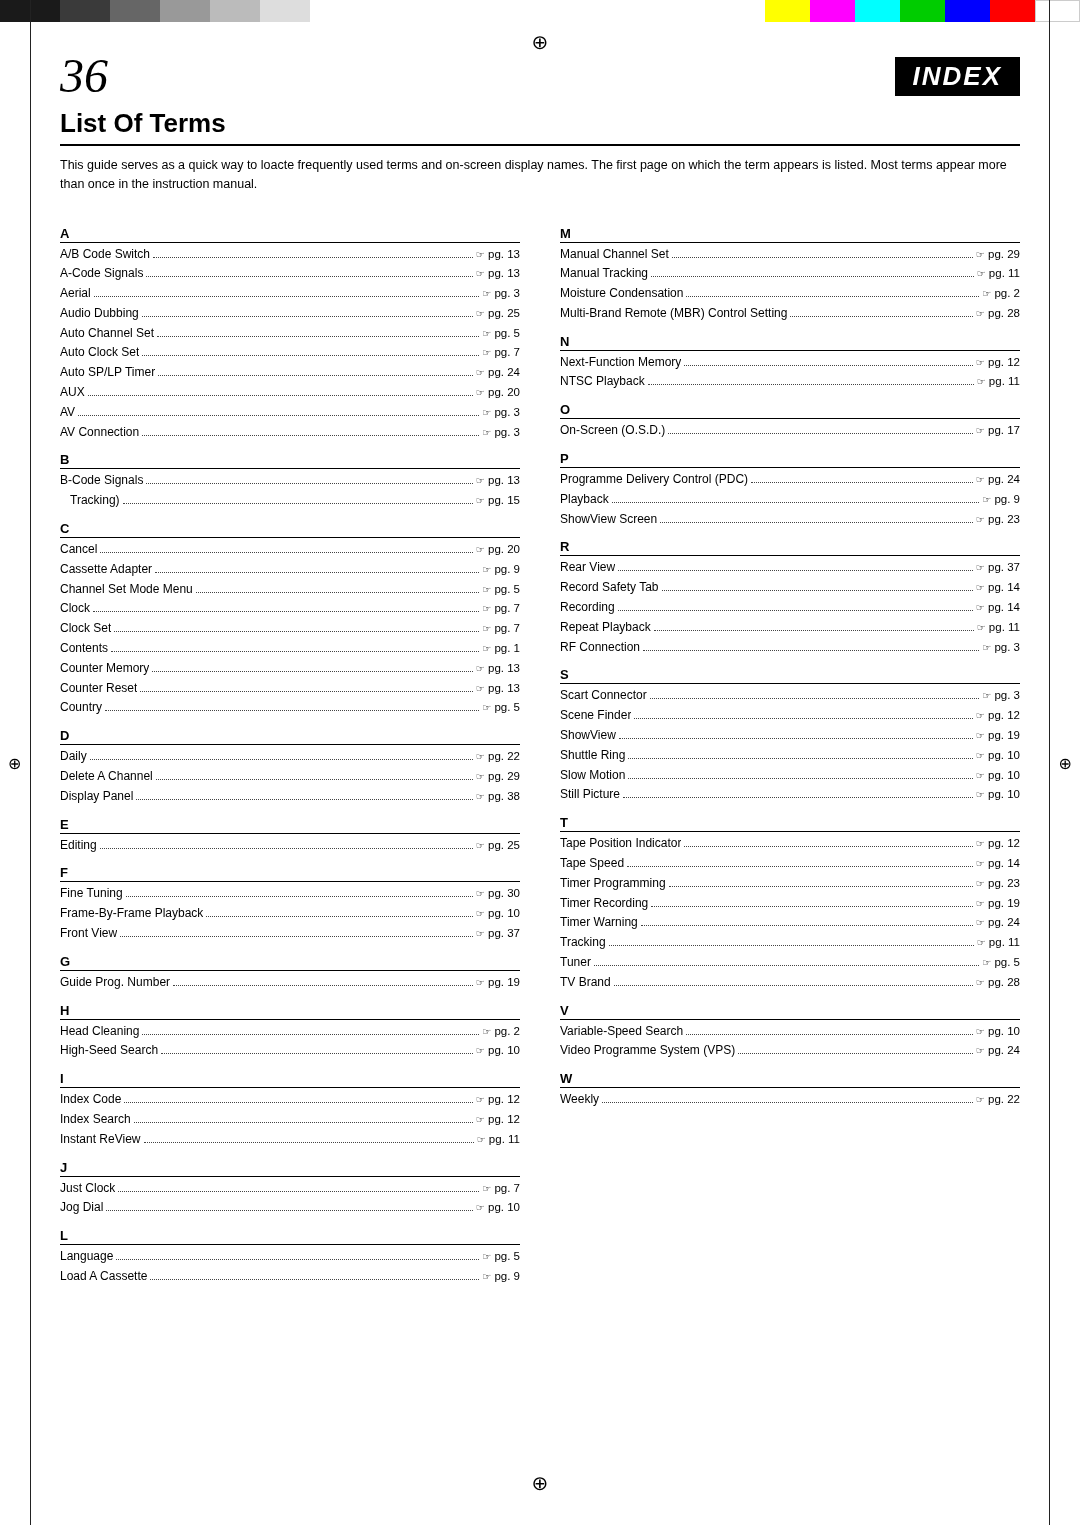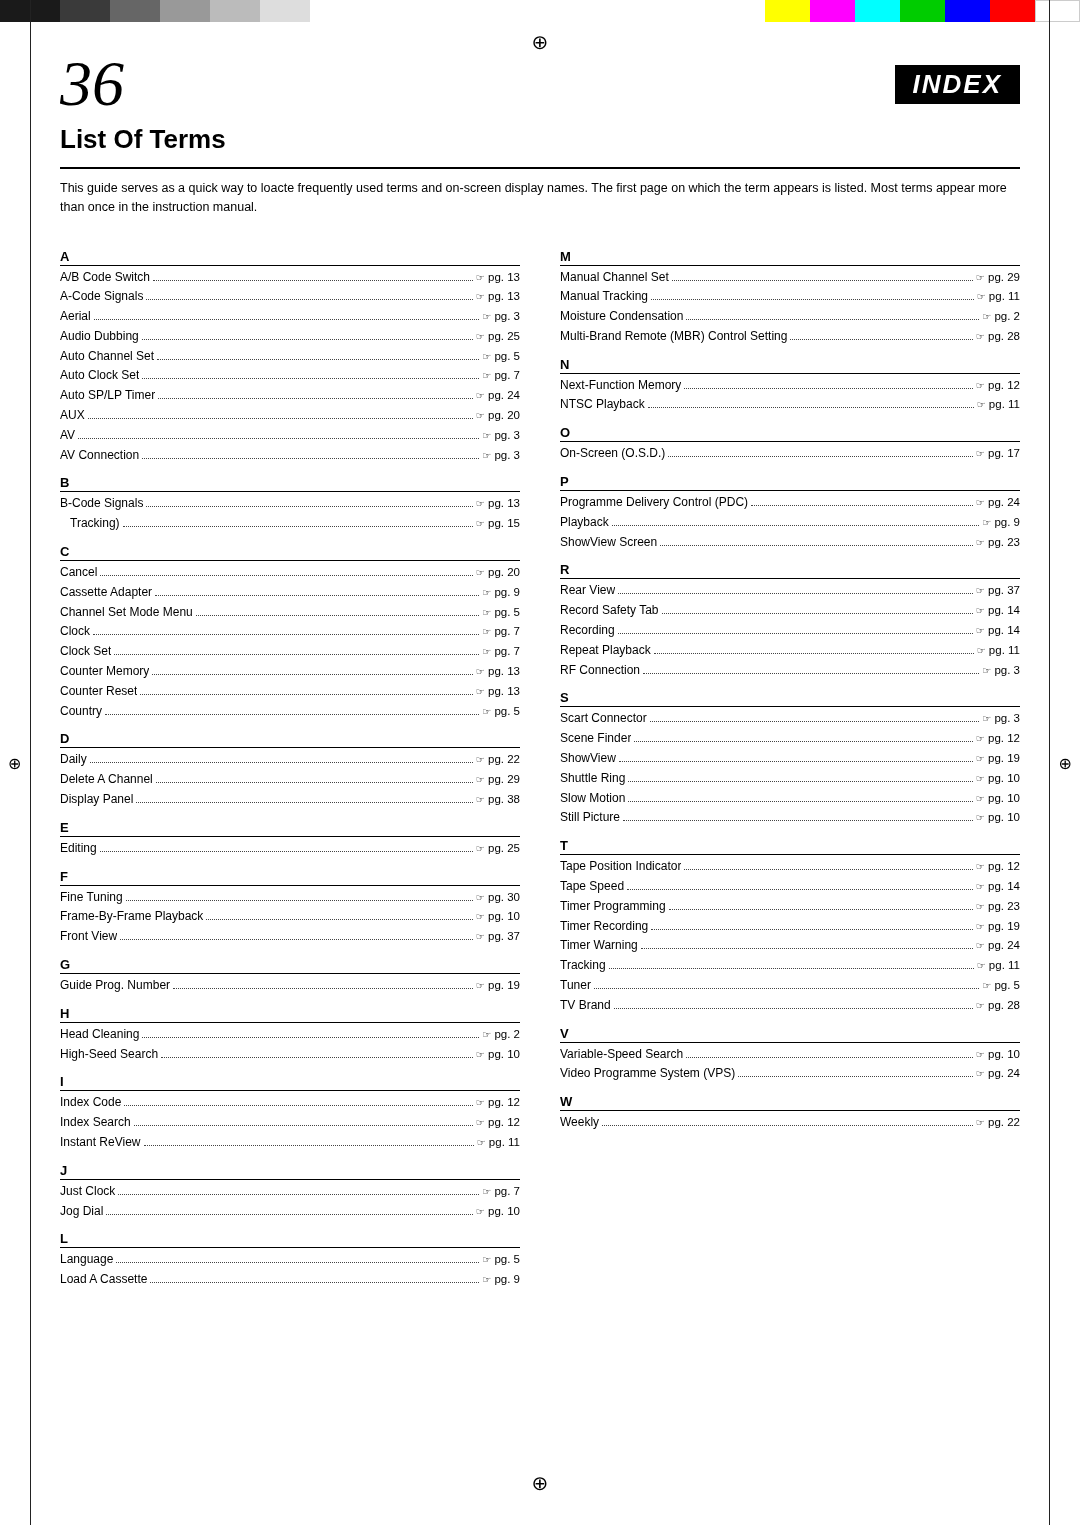--- a/index.html
+++ b/index.html
@@ -55,21 +55,21 @@
     }
 
     .page-header {
       display: flex;
       justify-content: space-between;
       align-items: flex-start;
       margin-bottom: 8px;
     }
 
     .page-number {
-      font-size: 64px;
+      font-size: 48px;
       font-weight: 300;
       font-style: italic;
       line-height: 1;
       color: #000;
       font-family: 'Times New Roman', Times, serif;
     }
 
     .index-badge {
       background: #000;
       color: #fff;
@@ -80,21 +80,21 @@
       padding: 4px 18px;
       letter-spacing: 2px;
       align-self: center;
     }
 
     .section-title {
       font-size: 26px;
       font-weight: bold;
       font-family: Arial, sans-serif;
       border-bottom: 2.5px solid #000;
-      padding-bottom: 12px;
+      padding-bottom: 5px;
       margin-bottom: 10px;
     }
 
     .description {
       font-size: 12.5px;
       font-family: Arial, sans-serif;
       color: #000;
       margin-bottom: 22px;
       line-height: 1.5;
     }
@@ -313,20 +313,25 @@
           <span class="item-name">Clock</span>
           <span class="item-dots"></span>
           <span class="item-page"><span style="font-size:10px">☞</span> pg. 7</span>
         </div>
         <div class="index-item">
           <span class="item-name">Clock Set</span>
           <span class="item-dots"></span>
           <span class="item-page"><span style="font-size:10px">☞</span> pg. 7</span>
         </div>
         <div class="index-item">
+          <span class="item-name">Contents</span>
+          <span class="item-dots"></span>
+          <span class="item-page"><span style="font-size:10px">☞</span> pg. 1</span>
+        </div>
+        <div class="index-item">
           <span class="item-name">Counter Memory</span>
           <span class="item-dots"></span>
           <span class="item-page"><span style="font-size:10px">☞</span> pg. 13</span>
         </div>
         <div class="index-item">
           <span class="item-name">Counter Reset</span>
           <span class="item-dots"></span>
           <span class="item-page"><span style="font-size:10px">☞</span> pg. 13</span>
         </div>
         <div class="index-item">

